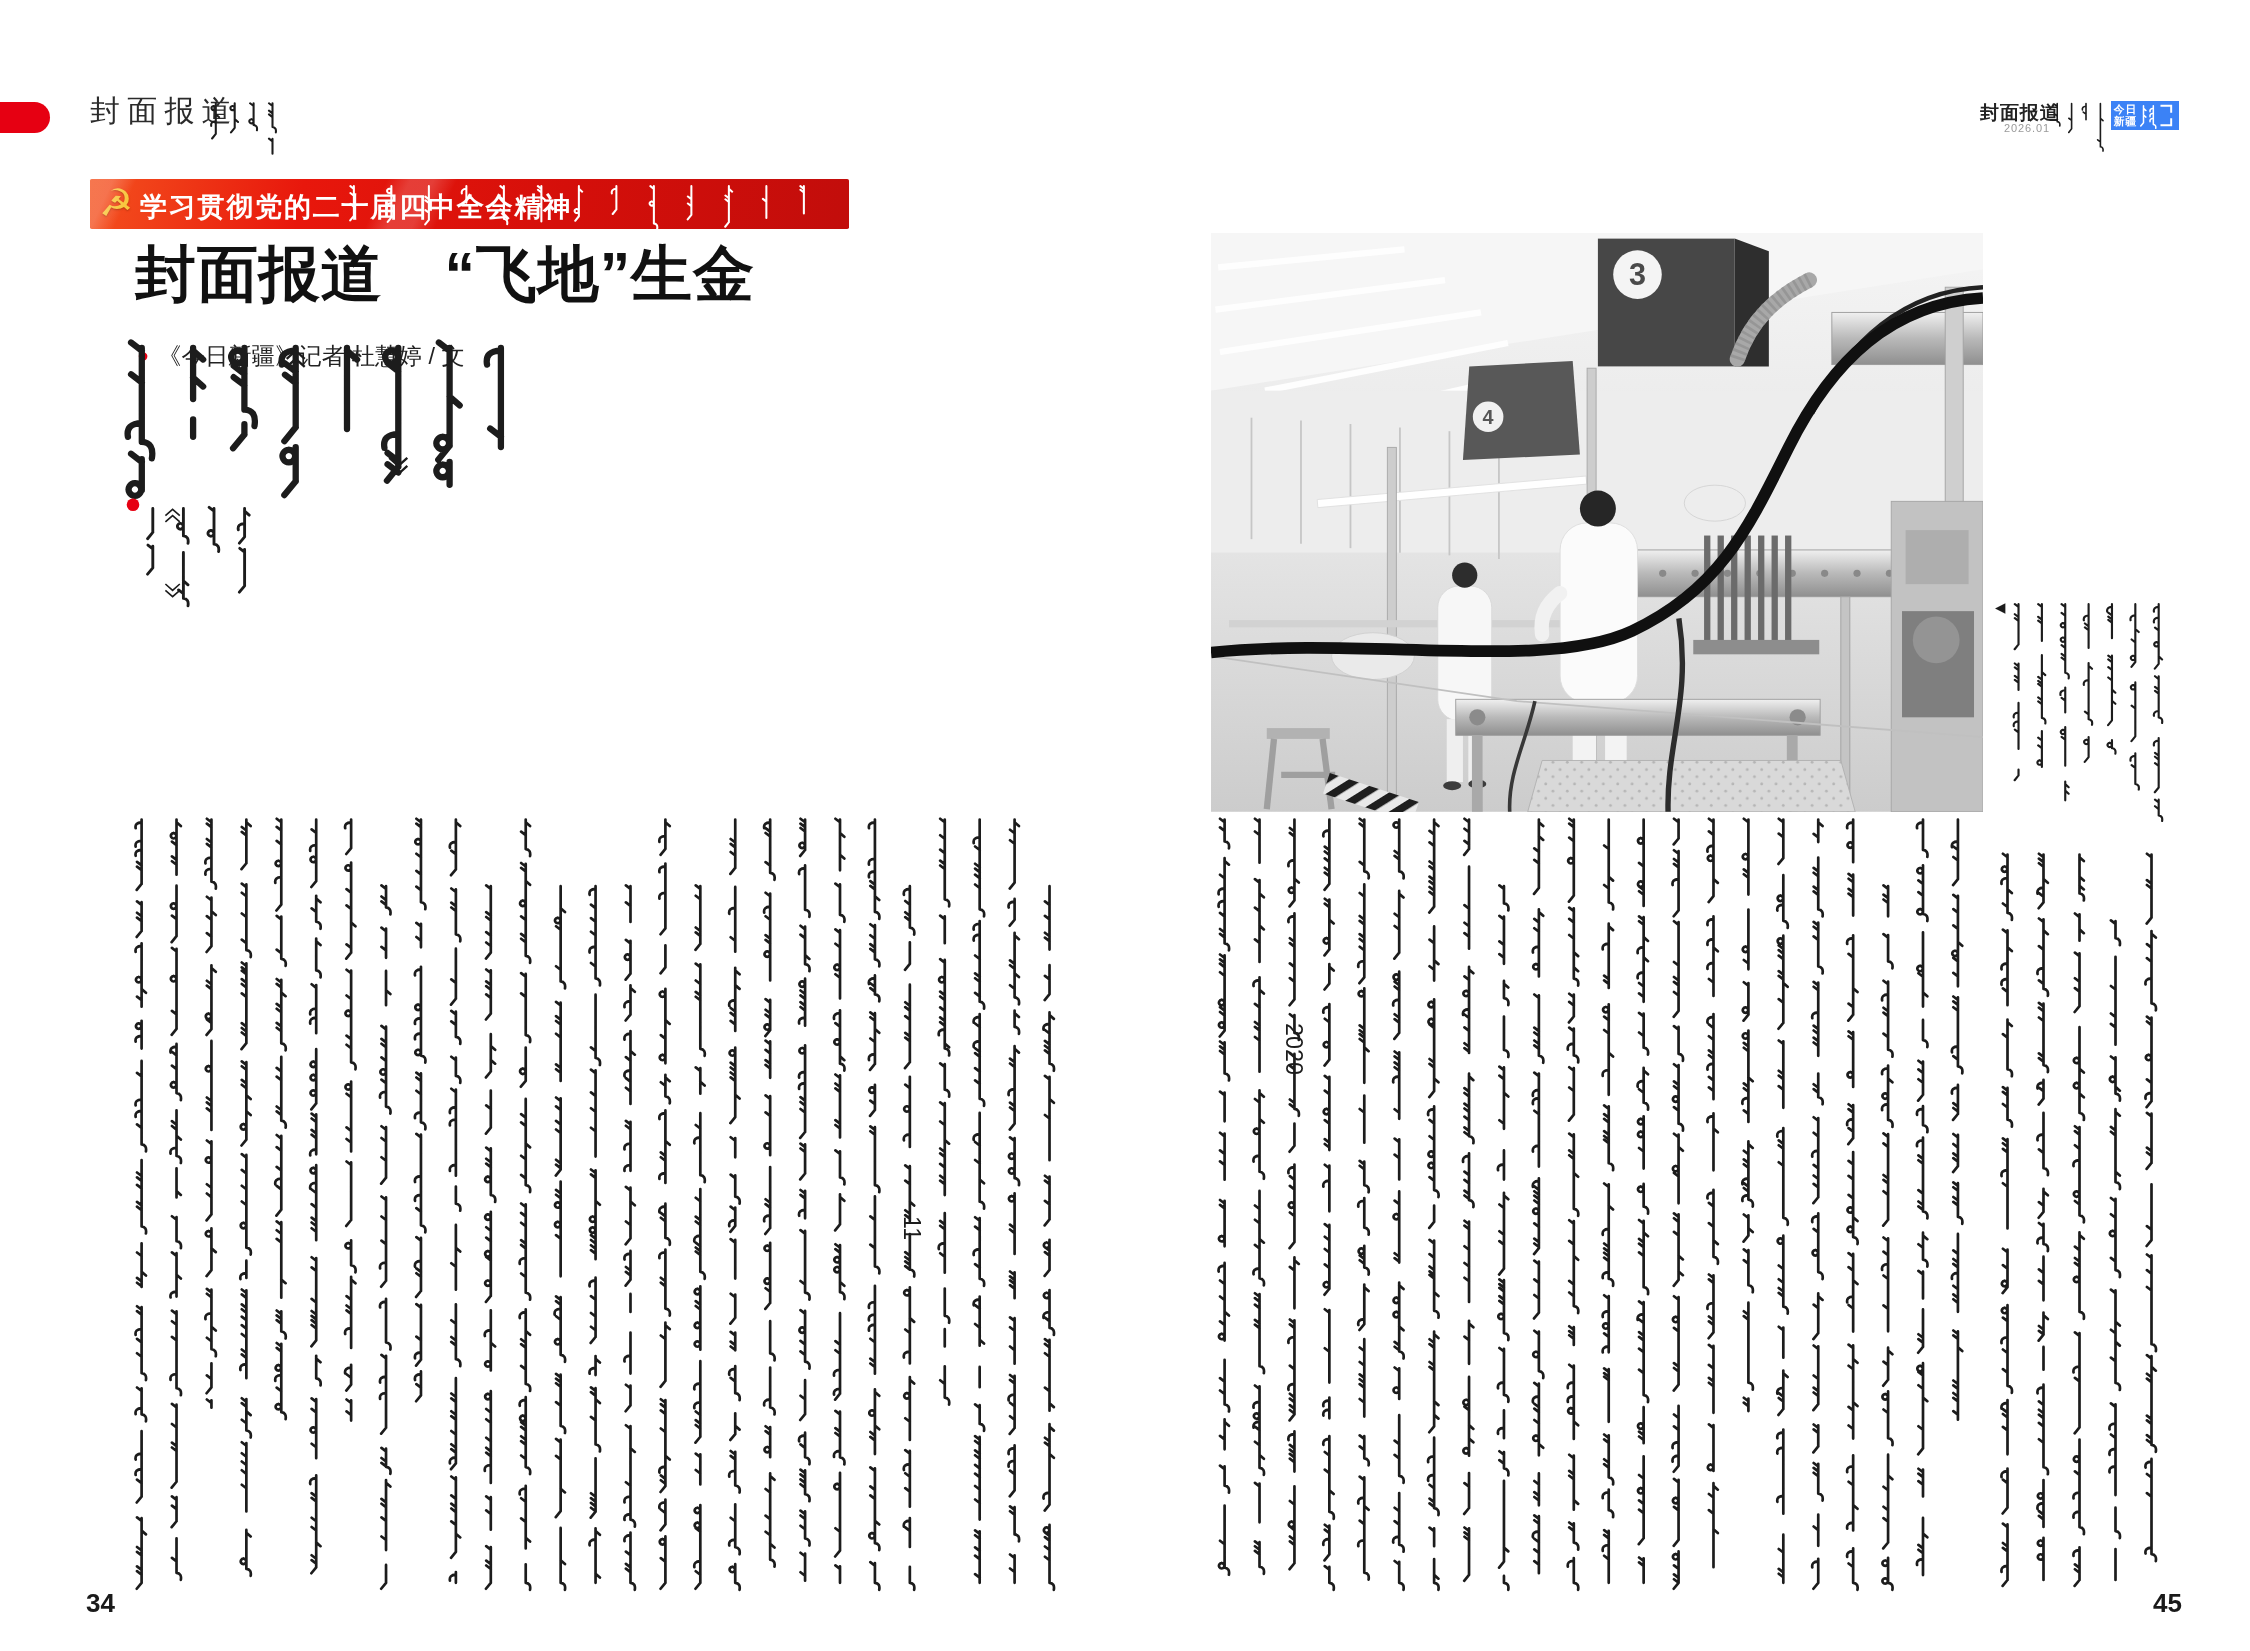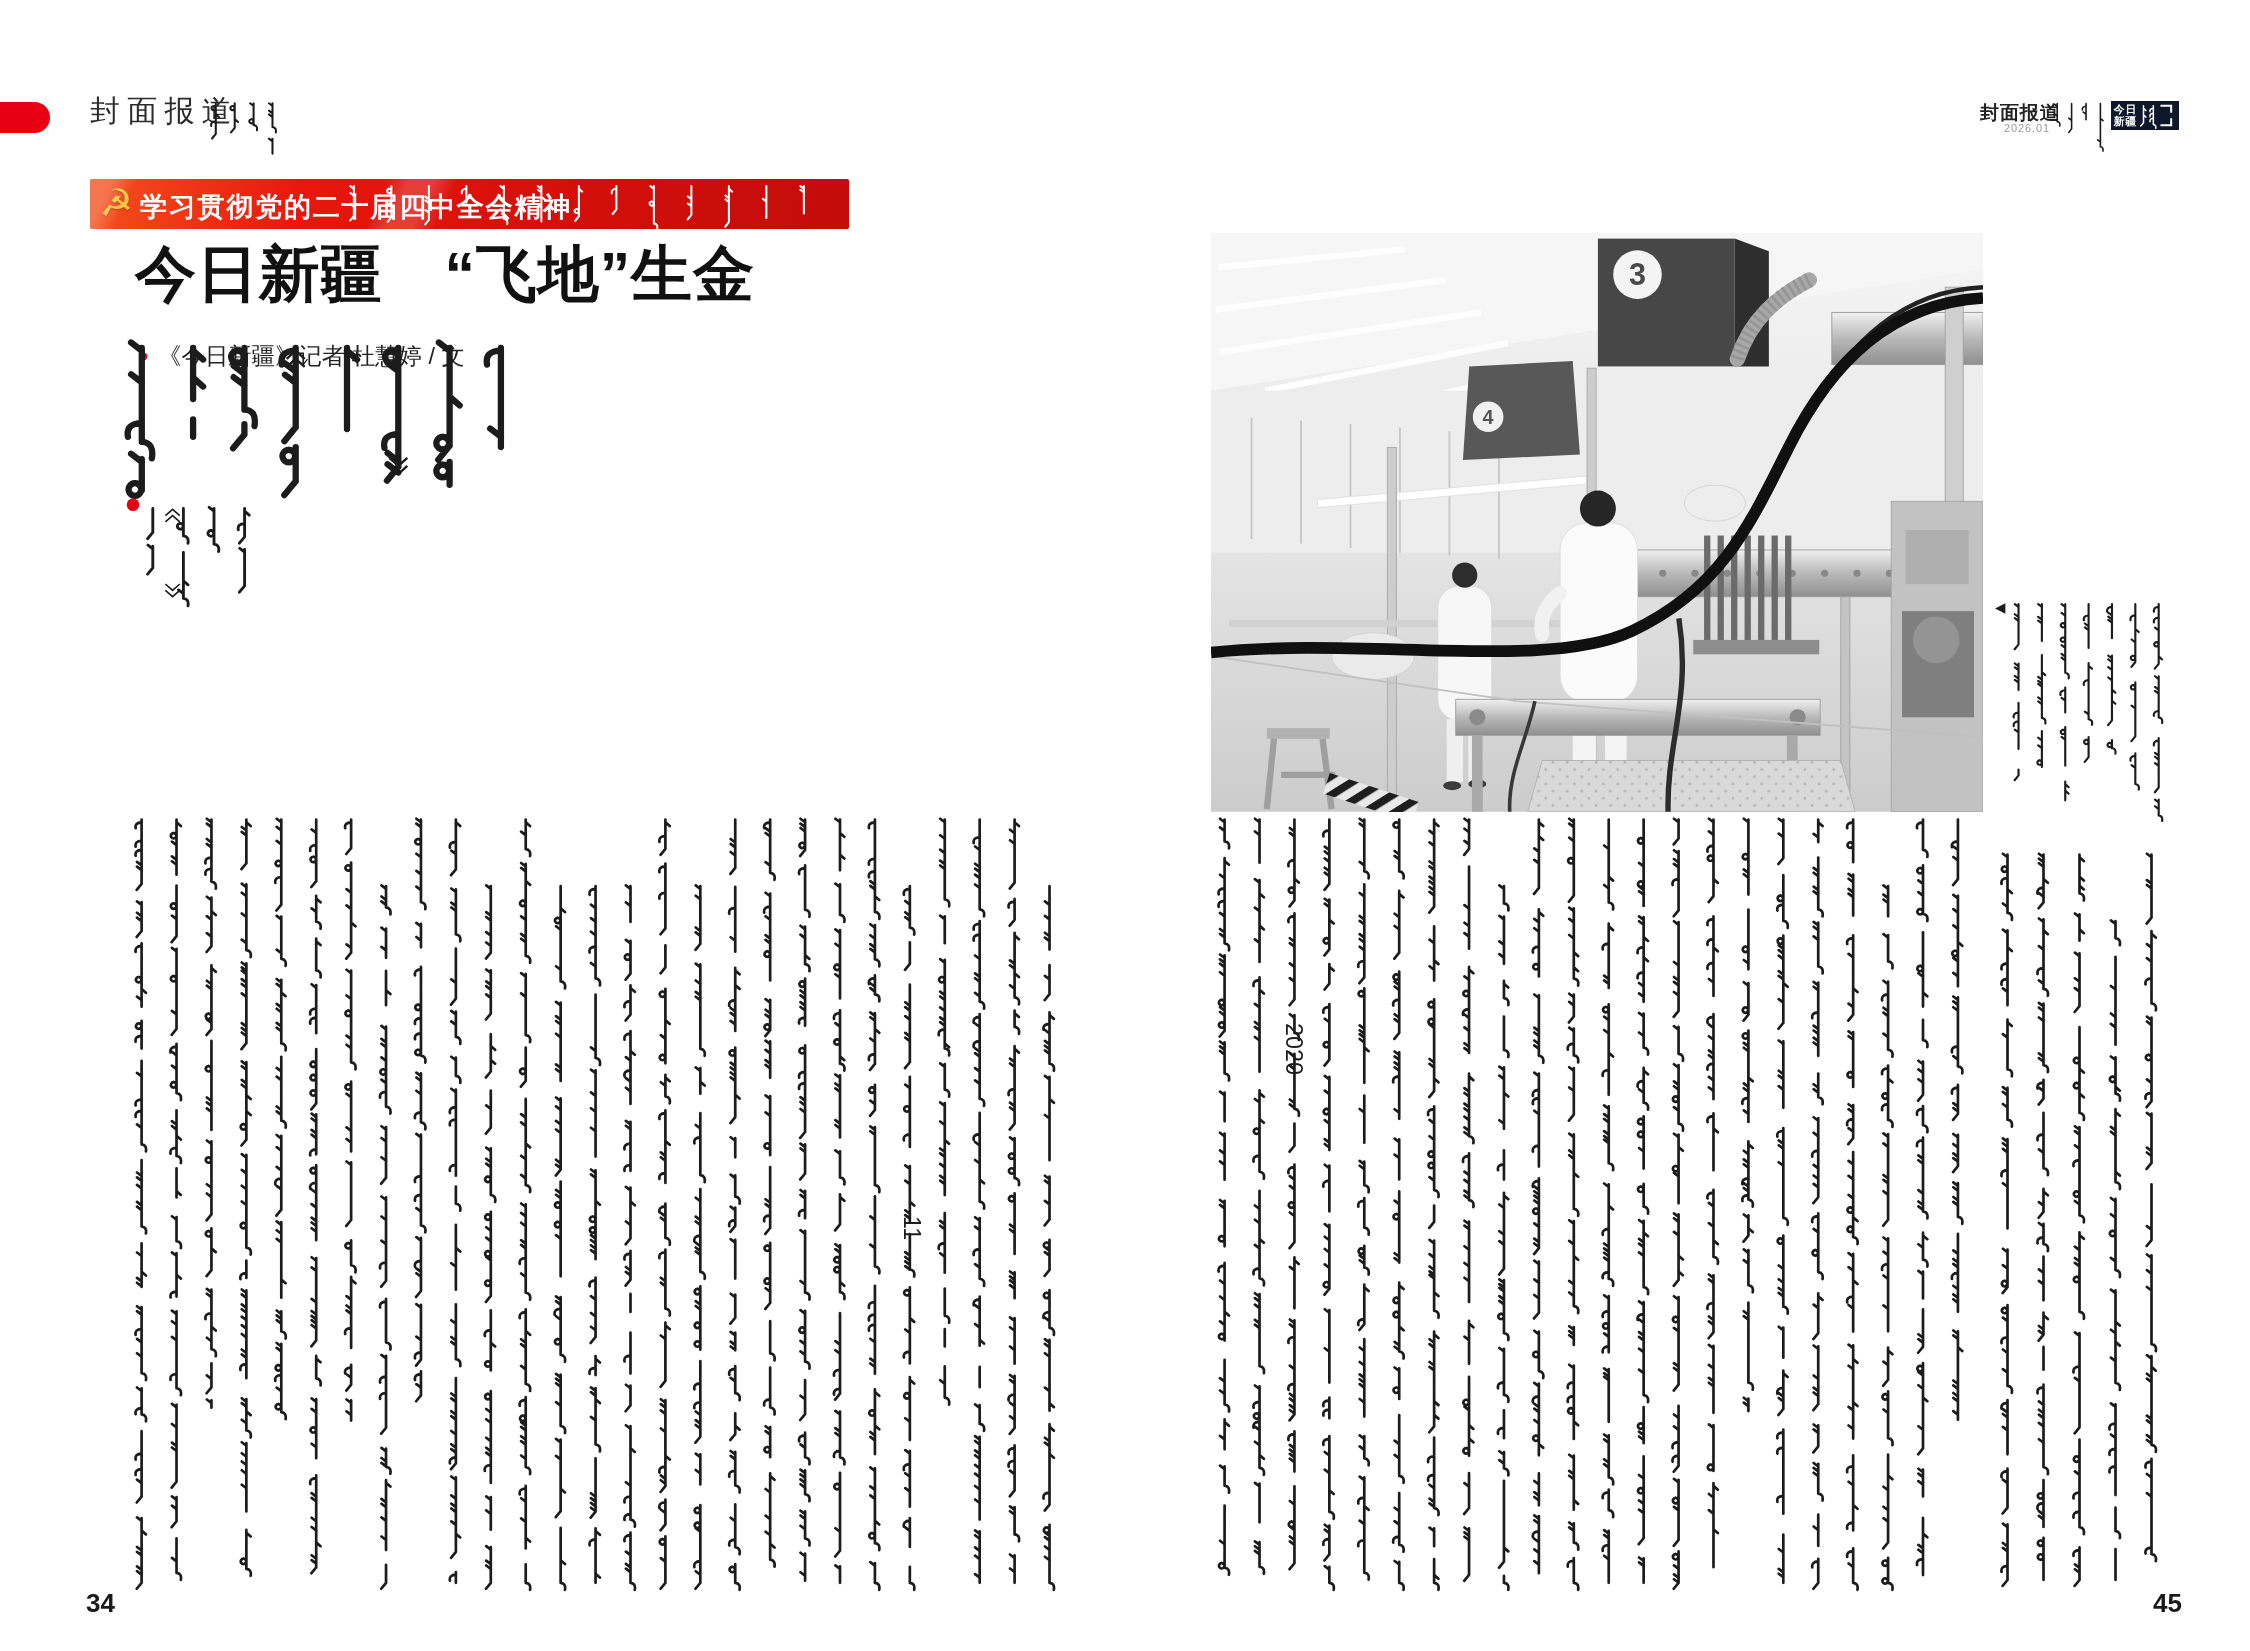--- a/index.html
+++ b/index.html
@@ -20,21 +20,21 @@
           text-shadow:0 0.9px 1.8px rgba(120,40,0,.5);font-family:"DejaVu Sans",sans-serif;}
   .banner-text{position:absolute;left:50px;top:10px;font-size:27px;font-weight:900;color:#ffffff;letter-spacing:1.8px;}
   .banner-mong{position:absolute;left:0;top:0;width:759px;height:50px;}
   
   .main-title{left:135px;top:216px;font-size:61px;font-weight:900;color:#111;letter-spacing:0.9px;line-height:1;}
   .byline{left:137px;top:312px;font-size:23.4px;color:#222;}
   .byline .dot{color:#e60012;font-size:20px;margin-right:9px;vertical-align:1.8px;}
   
   .rp-header{left:1980px;top:72px;font-size:19px;font-weight:800;color:#222;letter-spacing:0.9px;}
   .issue{left:2004px;top:94px;font-size:11px;color:#9a9a9a;letter-spacing:0.9px;}
-  .logo{left:2111px;top:73px;width:68px;height:29px;background:#0f172a;display:flex;align-items:center;padding:0 2.7px;box-sizing:border-box;}
+  .logo{left:2111px;top:73px;width:68px;height:29px;background:#3b82f6;display:flex;align-items:center;padding:0 2.7px;box-sizing:border-box;}
   .logo-cn{color:#fff;font-weight:700;font-size:10.8px;line-height:1.05;letter-spacing:0.9px;white-space:pre-line;}
   
   .photo{left:1211px;top:205px;width:772px;height:579px;}
   .photo svg{display:block;width:772px;height:579px;}
   
   .caption-cn{left:1995px;top:436px;width:187px;font-size:21.6px;line-height:1.33;color:#1e1e1e;
               text-align:justify;letter-spacing:0.5px;}
   .tri{left:1995px;top:571px;font-size:13.5px;color:#1c1c1c;font-family:"DejaVu Sans",sans-serif;}
   
   .rotnum{font-size:23.4px;color:#1c1c1c;transform:rotate(90deg);transform-origin:11.7px 11.7px;white-space:nowrap;}
@@ -53,21 +53,21 @@
     </svg>
 
   <div class="abs banner">
     <span class="emblem">☭</span>
     <span class="banner-text">学习贯彻党的二十届四中全会精神</span>
     <svg class="banner-mong mg" viewBox="0 0 843 56" width="759" height="50">
         <path d="M292,8.0v33.3M292,11.0l-3.9,-3.0M292,18.7l-3.9,-3.0M292,30.9l-3.9,-3.0M292,41.3l-4.1,5.1M334,8.0v35.0M331.5,11.0a2.3,2.3 0 1 0 0.1,0M334,27.0q-6.0,0.4 -5.1,5.1M334,43.0l-4.1,5.1M376,8.0v37.8M376,22.8l-3.9,-3.0M376,26.9l-3.9,-3.0M376,37.8l-3.9,-3.0M376,45.8l-4.1,5.1M418,8.0v18.5M418,11.0q-6.0,0.4 -5.1,5.1M460,8.0v36.6M460,11.0l-3.9,-3.0M460,23.6l-3.9,-3.0M460,36.9l-3.9,-3.0M460,44.6q4.6,0.6 3.7,6.0M502,8.0v39.6M502,11.0l-3.9,-3.0M502,15.1l-3.9,-3.0M502,19.8l3.7,3.2M502,31.9l-3.9,-3.0M544,8.0v33.7M544,11.0l3.7,3.2M541.5,33.5a2.3,2.3 0 1 0 0.1,0M544,41.7l-4.1,5.1M586,8.0v26.1M586,11.0q-6.0,0.4 -5.1,5.1M586,34.1l-4.1,5.1M628,8.0v41.7M628,11.0l-3.9,-3.0M625.5,25.2a2.3,2.3 0 1 0 0.1,0M628,49.7q4.6,0.6 3.7,6.0M670,8.0v32.1M670,22.6l-3.9,-3.0M670,30.4l-3.9,-3.0M670,40.1l-4.1,5.1M712,8.0v40.4M712,11.0l3.7,3.2M712,21.5l-3.9,-3.0M712,25.7l-3.9,-3.0M712,48.4l-4.1,5.1M754,8.0v35.7M754,25.3l-3.9,-3.0M796,8.0v30.5M796,11.0l-3.9,-3.0M796,15.1l-3.9,-3.0" fill="none" stroke="#ffffff" stroke-width="2.3" stroke-linecap="round" stroke-linejoin="round"></path>
       </svg>
   </div>
 
-  <div class="abs main-title">今日新疆　“飞地”生金</div>
+  <div class="abs main-title">封面报道　“飞地”生金</div>
   <div class="abs byline">
     <span class="dot">●</span><span>《今日新疆》记者  杜慧婷 / 文</span>
   </div>
 
   <svg class="mg" style="left:131px;top:311px" width="432" height="171" viewBox="0 0 480 190">
       <path d="M12,10.0v104.4M12,13.0l-11.9,-9.1M12,48.4l-11.9,-9.1M12,93.4q-18.2,0.4 -15.4,15.4M12,114.4q14.0,0.6 11.2,18.2M12,133.6v34.4M12,136.6l-11.9,-9.1M4.3,160.2a7,7 0 1 0 0.1,0M69,10.0v56.8M69,13.0l11.2,9.8M69,43.0l11.2,9.8M69,89.3v19.4M126,10.0v68.5M118.3,13.0a7,7 0 1 0 0.1,0M126,38.9l-11.9,-9.1M126,51.5l-11.9,-9.1M126,78.5q14.0,0.6 11.2,18.2M126,94.6v11.4M126,106.0l-12.6,15.4M183,10.0v88.1M183,13.0q-18.2,0.4 -15.4,15.4M183,36.2l-11.9,-9.1M183,48.8l-11.9,-9.1M183,98.1l-12.6,15.4M183,120.1v37.9M175.3,123.1a7,7 0 1 0 0.1,0M183,158.0l-12.6,15.4M240,10.0v90.0M240,13.0l11.2,9.8M297,10.0v132.0M289.3,13.0a7,7 0 1 0 0.1,0M297,35.8l-11.9,-9.1M297,105.6q-18.2,0.4 -15.4,15.4M297,135.7l-11.9,-9.1M297,148.3l-11.9,-9.1M297,142.0l-12.6,15.4M354,10.0v108.7M354,13.0l-11.9,-9.1M354,64.0l11.2,9.8M346.3,108.7a7,7 0 1 0 0.1,0M354,118.7l-12.6,15.4M354,136.6v25.4M346.3,139.6a7,7 0 1 0 0.1,0M411,10.0v110.0M411,13.0q-18.2,0.4 -15.4,15.4M411,108.6l-11.9,-9.1" fill="none" stroke="#1c1c1c" stroke-width="7" stroke-linecap="round" stroke-linejoin="round"></path>
       <path d="M173,22l10,-9l10,9M173,31l10,-9l10,9" fill="none" stroke="#1c1c1c" stroke-width="2.6"></path>
       <path d="M287,132l10,9l10,-9M287,141l10,9l10,-9" fill="none" stroke="#1c1c1c" stroke-width="2.6"></path>
     </svg>
   <svg class="mg" style="left:124px;top:466px" width="153" height="117" viewBox="0 0 170 130">

